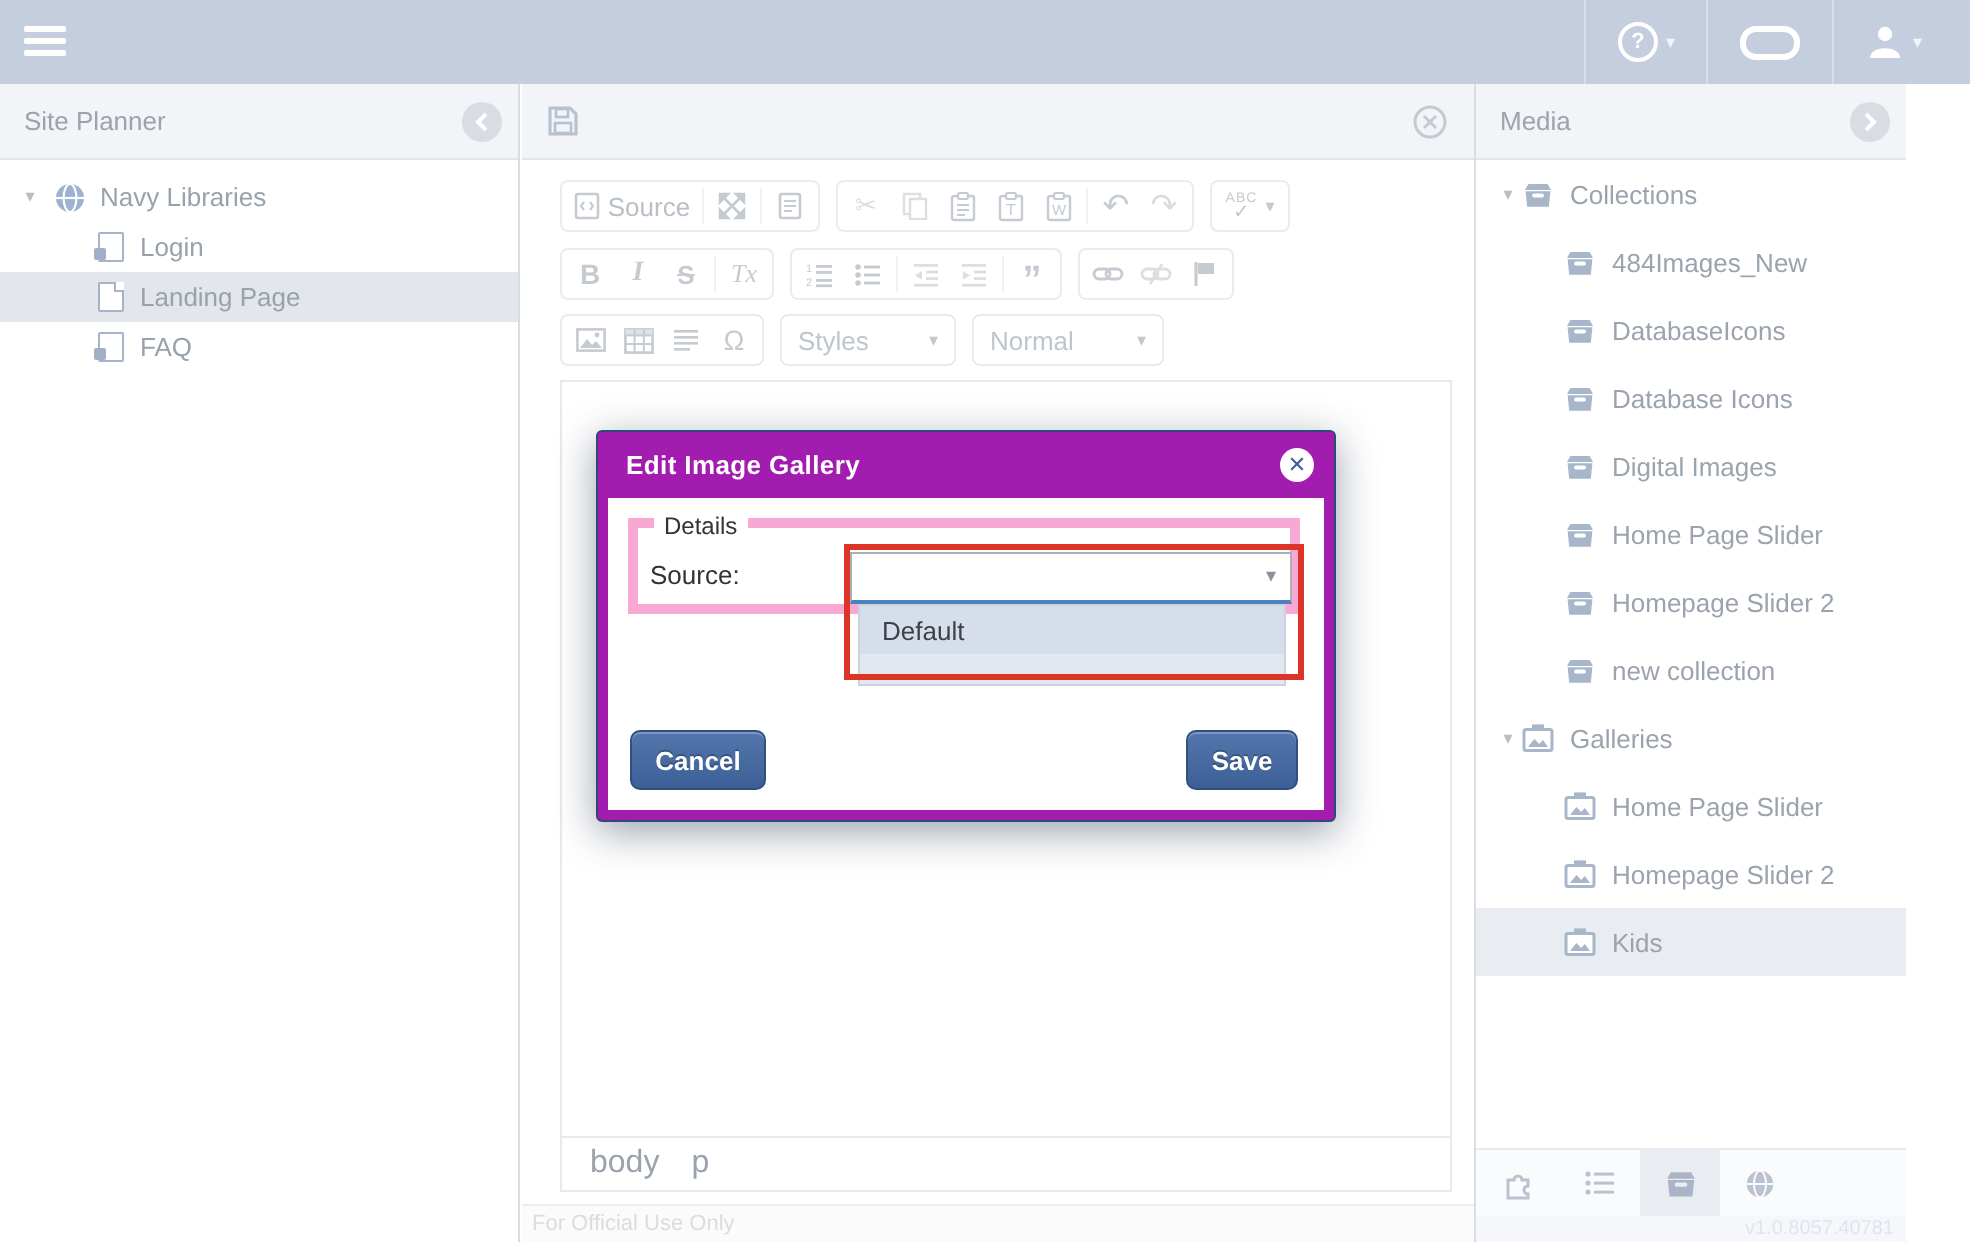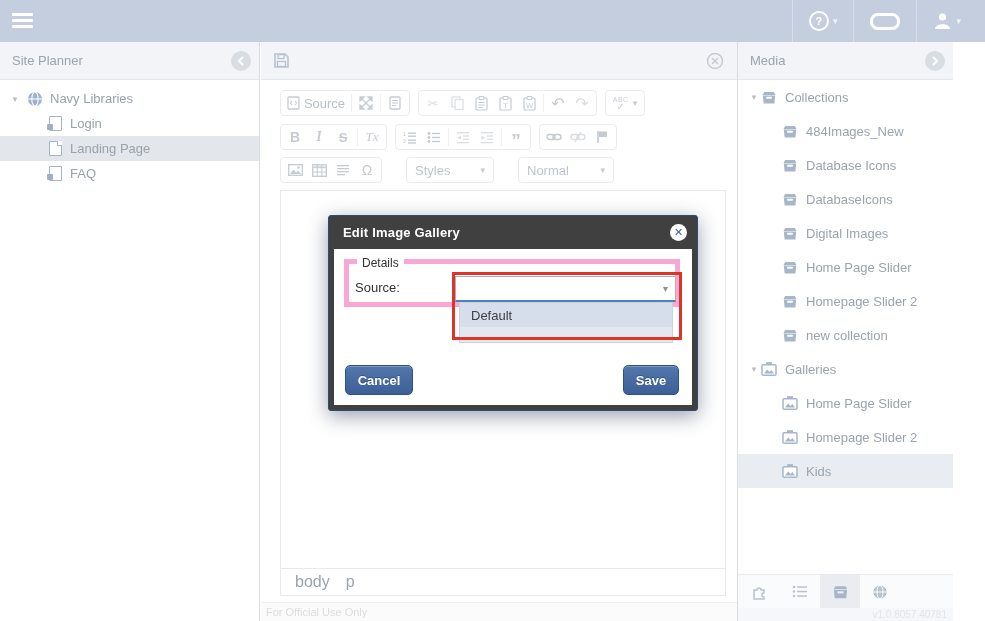--- a/index.html
+++ b/index.html
@@ -54,21 +54,21 @@
   .tbrow{position:absolute;left:19px;display:flex;}
   .grp{display:inline-flex;align-items:center;border:1px solid #e9ebee;border-radius:4px;
        background:#fff;padding:1px 2px;margin-right:8px;height:26px;box-sizing:border-box;}
   .btn{min-width:24px;height:22px;display:flex;align-items:center;justify-content:center;
        color:#c6cbd1;font-size:13px;cursor:default;padding:0 2px;box-sizing:border-box;}
   .btn.faint{color:#d9dce0;}
   .gsep{width:1px;height:18px;background:#eef0f2;margin:0 2px;}
   .src-label{font-size:13px;color:#b9bfc7;margin-left:4px;}
   .combo{display:inline-flex;align-items:center;justify-content:space-between;
          border:1px solid #e9ebee;border-radius:4px;height:26px;box-sizing:border-box;
-         padding:0 8px;color:#bfc5cc;font-size:13px;margin-right:8px;margin-left:16px;}
+         padding:0 8px;color:#bfc5cc;font-size:13px;margin-right:8px;}
   .combo .tb-caret{color:#c4c9cf;}
   .glyph-b{font-weight:bold;font-size:14px;}
   .glyph-i{font-style:italic;font-family:"Liberation Serif","DejaVu Serif",serif;font-size:14px;font-weight:bold;}
   .glyph-s{font-weight:bold;font-size:13px;text-decoration:line-through;}
   .glyph-tx{font-family:"Liberation Serif","DejaVu Serif",serif;font-style:italic;font-size:13px;}
   .glyph-q{font-weight:bold;font-size:19px;line-height:10px;padding-top:8px;}
   .glyph-o{font-size:14px;}
   .spell-wrap{display:flex;flex-direction:column;align-items:center;line-height:7px;}
   .spell-abc{font-size:7px;letter-spacing:.5px;}
   .spell-chk{font-size:10px;}
@@ -93,22 +93,22 @@
   .rico{display:inline-flex;width:20px;justify-content:center;margin-right:6px;}
   .media-bar{position:absolute;left:0;right:0;bottom:13px;height:33px;background:#fafbfd;
              border-top:1px solid #e7eaee;display:flex;align-items:stretch;padding-left:2px;}
   .mtile{width:40px;display:flex;align-items:center;justify-content:center;cursor:pointer;}
   .mtile.active{background:#e9edf2;}
   .ver-strip{position:absolute;left:0;right:0;bottom:0;height:13px;background:#f5f7fa;
              font-size:10px;line-height:13px;color:#dfe5ee;text-align:right;
              padding-right:6px;box-sizing:border-box;}
 
   
-  .modal{position:absolute;left:328px;top:215px;width:370px;height:196px;z-index:20;
-         background:#404040;border:1px solid #2e4b78;border-radius:3px;box-sizing:border-box;
+  .modal{position:absolute;left:298px;top:215px;width:370px;height:196px;z-index:20;
+         background:#a21caf;border:1px solid #2e4b78;border-radius:3px;box-sizing:border-box;
          box-shadow:0 5px 20px rgba(30,45,70,.45);}
   .m-title{position:absolute;left:14px;top:0;height:33px;display:flex;align-items:center;
            color:#fff;font-size:13px;font-weight:bold;letter-spacing:.2px;}
   .m-close{position:absolute;right:10px;top:8px;width:17px;height:17px;border-radius:50%;
            background:#fff;color:#3c5e97;font-size:11px;font-weight:bold;
            display:flex;align-items:center;justify-content:center;cursor:pointer;}
   .m-body{position:absolute;left:5px;right:5px;top:33px;bottom:5px;background:#fff;}
   .fset{position:absolute;left:10px;top:10px;width:336px;height:48px;
         border:5px solid #f9a8d4;box-sizing:border-box;padding-left:40px;}
   .legend{position:absolute;left:8px;top:-8px;background:#fff;padding:0 5px;
@@ -488,32 +488,32 @@
       </div>
       <div class="rrow">
         <span class="rlvl1"></span>
         <span class="rico">
           <svg width="16" height="13" viewBox="0 0 16 13">
               <path d="M3.2 1 H12.8 L14.5 4 H1.5 Z" fill="#a8b6ca"></path>
               <path d="M1.8 4.6 H14.2 L13.4 12.4 H2.6 Z" fill="#a8b6ca"></path>
               <rect x="5" y="5.8" width="6" height="2" rx="1" fill="#fff"></rect>
             </svg>
         </span>
-        <span>Database Icons</span>
+        <span>DatabaseIcons</span>
       </div>
       <div class="rrow">
         <span class="rlvl1"></span>
         <span class="rico">
           <svg width="16" height="13" viewBox="0 0 16 13">
               <path d="M3.2 1 H12.8 L14.5 4 H1.5 Z" fill="#a8b6ca"></path>
               <path d="M1.8 4.6 H14.2 L13.4 12.4 H2.6 Z" fill="#a8b6ca"></path>
               <rect x="5" y="5.8" width="6" height="2" rx="1" fill="#fff"></rect>
             </svg>
         </span>
-        <span>DatabaseIcons</span>
+        <span>Database Icons</span>
       </div>
       <div class="rrow">
         <span class="rlvl1"></span>
         <span class="rico">
           <svg width="16" height="13" viewBox="0 0 16 13">
               <path d="M3.2 1 H12.8 L14.5 4 H1.5 Z" fill="#a8b6ca"></path>
               <path d="M1.8 4.6 H14.2 L13.4 12.4 H2.6 Z" fill="#a8b6ca"></path>
               <rect x="5" y="5.8" width="6" height="2" rx="1" fill="#fff"></rect>
             </svg>
         </span>

